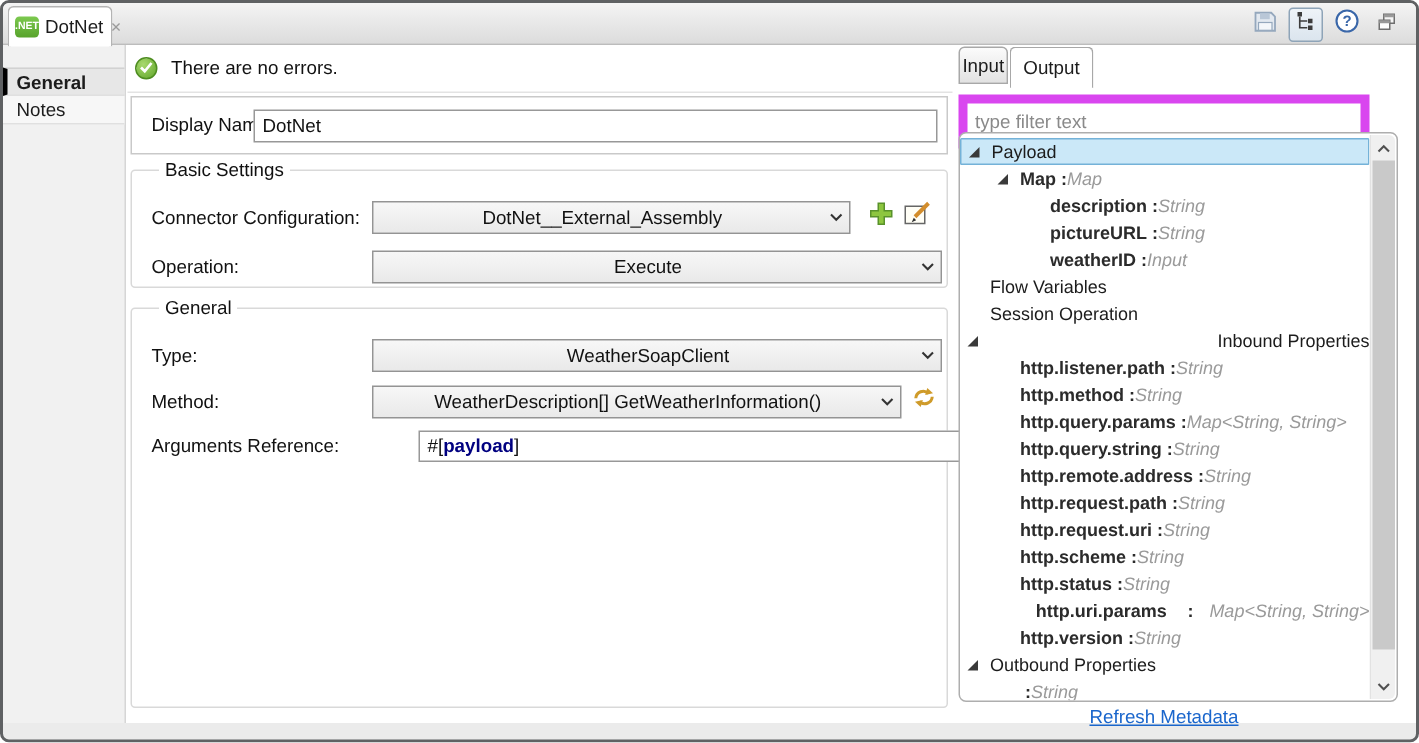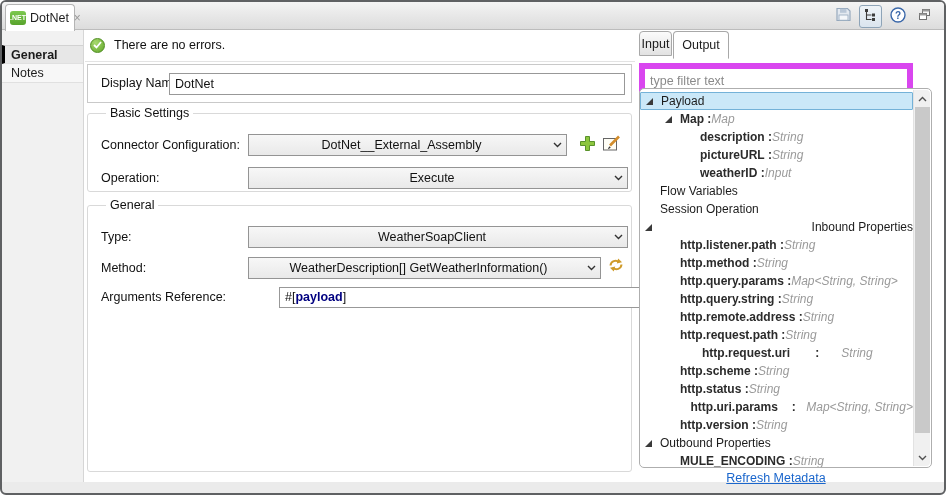--- a/index.html
+++ b/index.html
@@ -314,21 +314,21 @@
               <span class="tname">http.remote.address</span>
               <span class="tname">&nbsp;: </span>
               <span class="ttype">String</span>
             </div>
             <div class="trow" style="padding-left: 24px;">
               <span class="arrow-slot"></span>
               <span class="tname">http.request.path</span>
               <span class="tname">&nbsp;: </span>
               <span class="ttype">String</span>
             </div>
-            <div class="trow" style="padding-left: 24px; gap: 22px;">
+            <div class="trow" style="padding-left: 24px;">
               <span class="arrow-slot"></span>
               <span class="tname">http.request.uri</span>
               <span class="tname">&nbsp;: </span>
               <span class="ttype">String</span>
             </div>
             <div class="trow" style="padding-left: 24px;">
               <span class="arrow-slot"></span>
               <span class="tname">http.scheme</span>
               <span class="tname">&nbsp;: </span>
               <span class="ttype">String</span>
@@ -352,21 +352,20 @@
               <span class="ttype">String</span>
             </div>
             <div class="trow" style="padding-left: 4px;">
               <span class="arrow-slot">
                 <span class="tri"></span>
               </span>
               <span class="tplain">Outbound Properties</span>
             </div>
             <div class="trow" style="padding-left: 24px;">
               <span class="arrow-slot"></span>
-              <span class="tname">MULE_ENCODING</span>
               <span class="tname">&nbsp;: </span>
               <span class="ttype">String</span>
             </div>
           </div>
         <div class="vscroll">
           <div class="sarrow up">
             <svg width="9" height="6">
                 <polyline points="1,5 4.5,1.5 8,5" fill="none" stroke="#505050" stroke-width="1.4"></polyline>
               </svg>
           </div>

